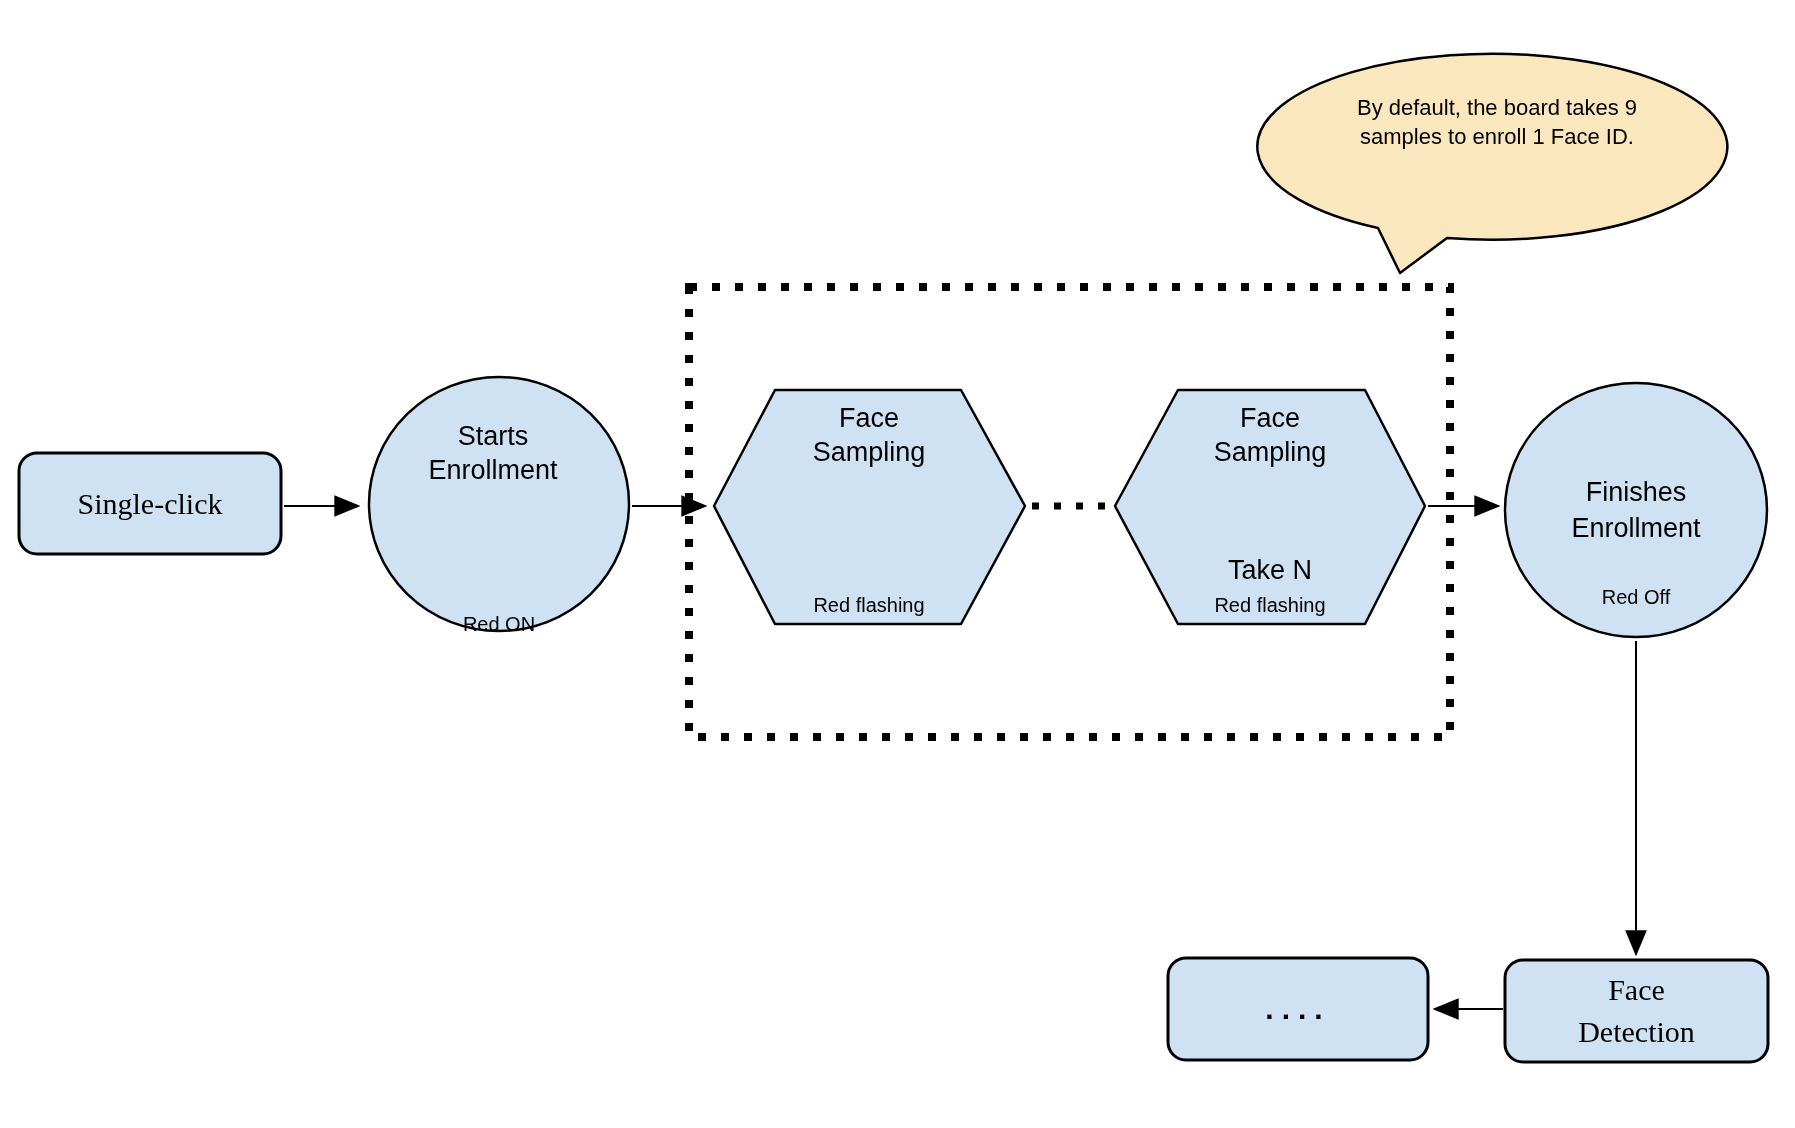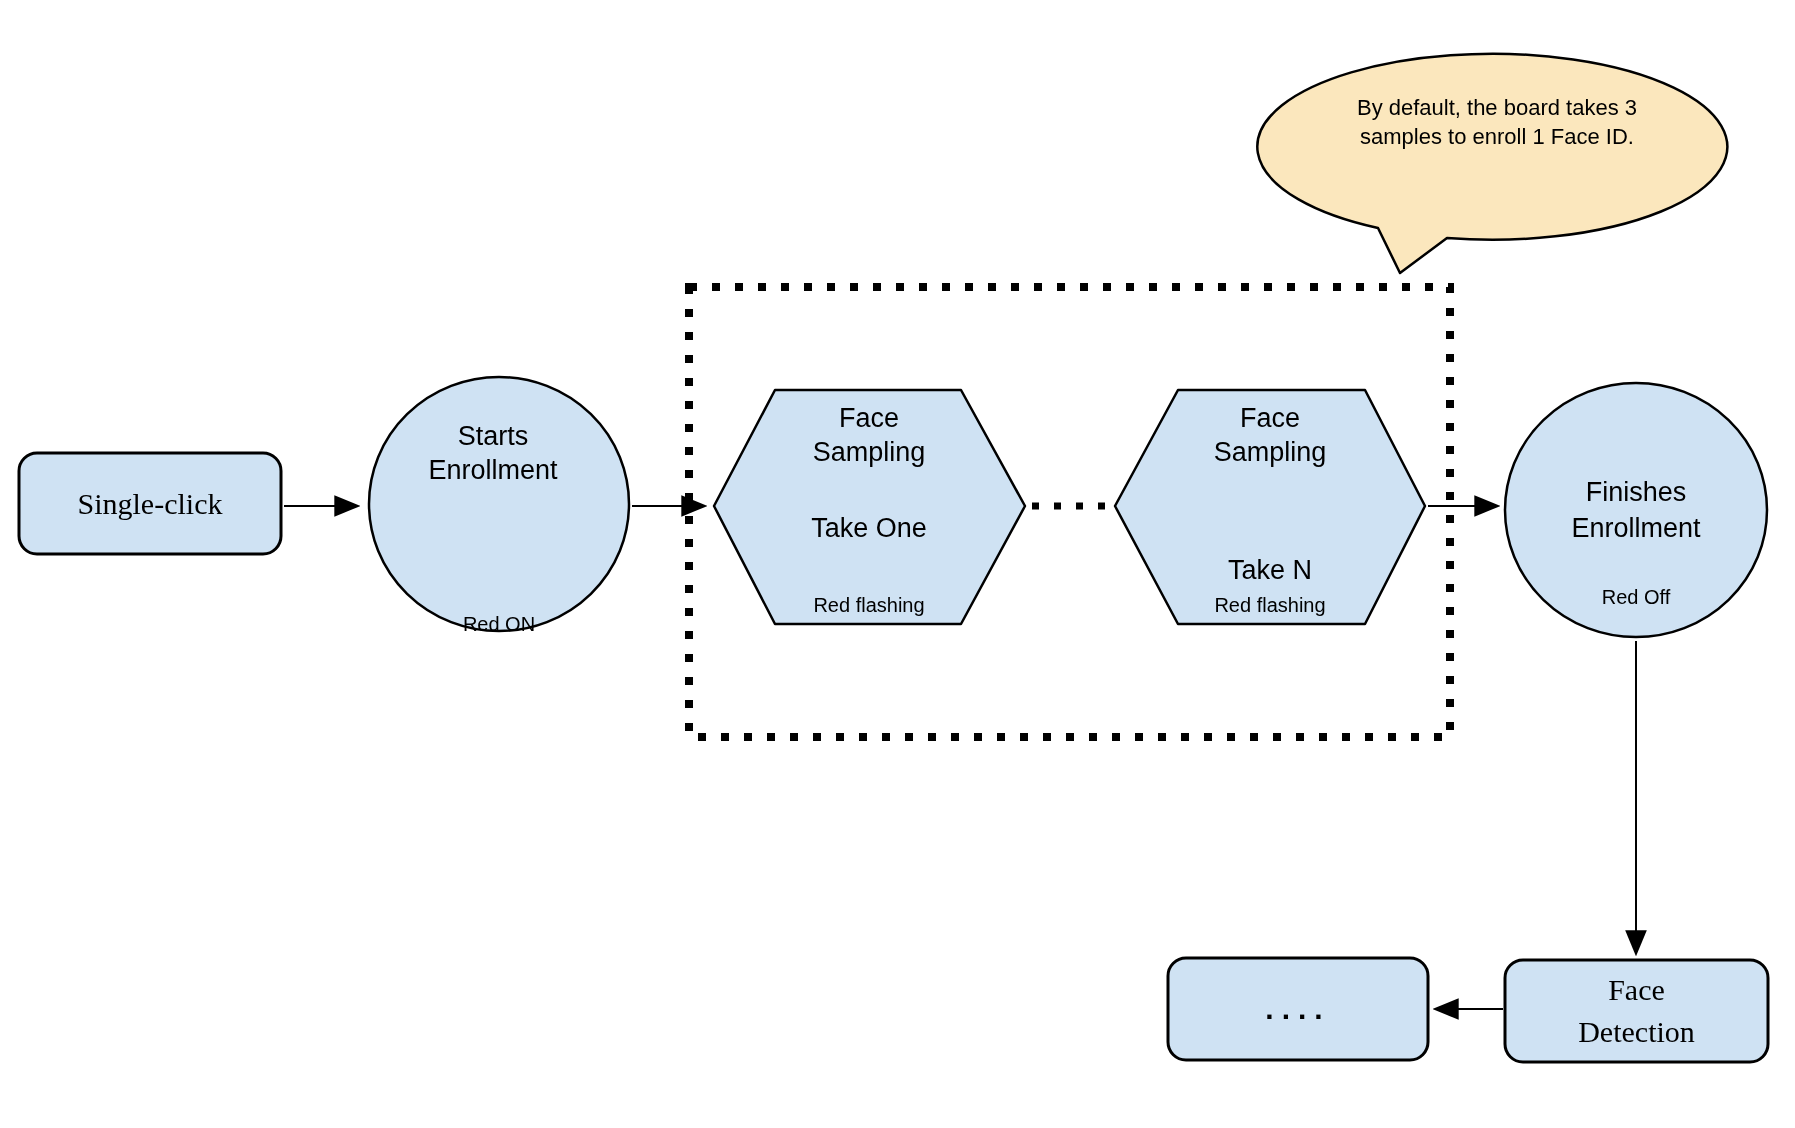--- a/index.html
+++ b/index.html
@@ -71,33 +71,32 @@
   </svg>
 
   <div class="txt flex-center box-label" style="left:19px; top:453px; width:262px; height:101px;">Single-click</div>
 
   <div class="txt node-title" style="left:363px; top:419px; width:260px;">Starts
 Enrollment</div>
   <div class="txt node-status" style="left:369px; top:567px; width:260px;margin-top:45px;">Red ON</div>
 
   <div class="txt node-title" style="left:739px; top:401px; width:260px;">Face
 Sampling</div>
-  <div class="txt node-step" style="left:739px; top:510px; width:260px;">Take One</div>
   <div class="txt node-status" style="left:739px; top:593px; width:260px;">Red flashing</div>
 
   <div class="txt node-title" style="left:1140px; top:401px; width:260px;">Face
 Sampling</div>
   <div class="txt node-step" style="left:1140px; top:510px; width:260px;margin-top:42px;">Take N</div>
   <div class="txt node-status" style="left:1140px; top:593px; width:260px;">Red flashing</div>
 
   <div class="txt node-title" style="left:1506px; top:450px; width:260px; line-height:36px;margin-top:24px;">Finishes
 Enrollment</div>
   <div class="txt node-status" style="left:1506px; top:585px; width:260px;">Red Off</div>
 
   <div class="txt flex-center box-label" style="left:1505px; top:960px; width:263px; height:102px; line-height:42px;">Face
 Detection</div>
 
   <div class="txt flex-center dots-label" style="left:1168px; top:958px; width:260px; height:102px;">....</div>
 
-  <div class="txt callout-text" style="left:1317px; top:93px; width:360px;">By default, the board takes 3
+  <div class="txt callout-text" style="left:1317px; top:93px; width:360px;">By default, the board takes 9
 samples to enroll 1 Face ID.</div>
 
 </div>
 
 </body></html>

